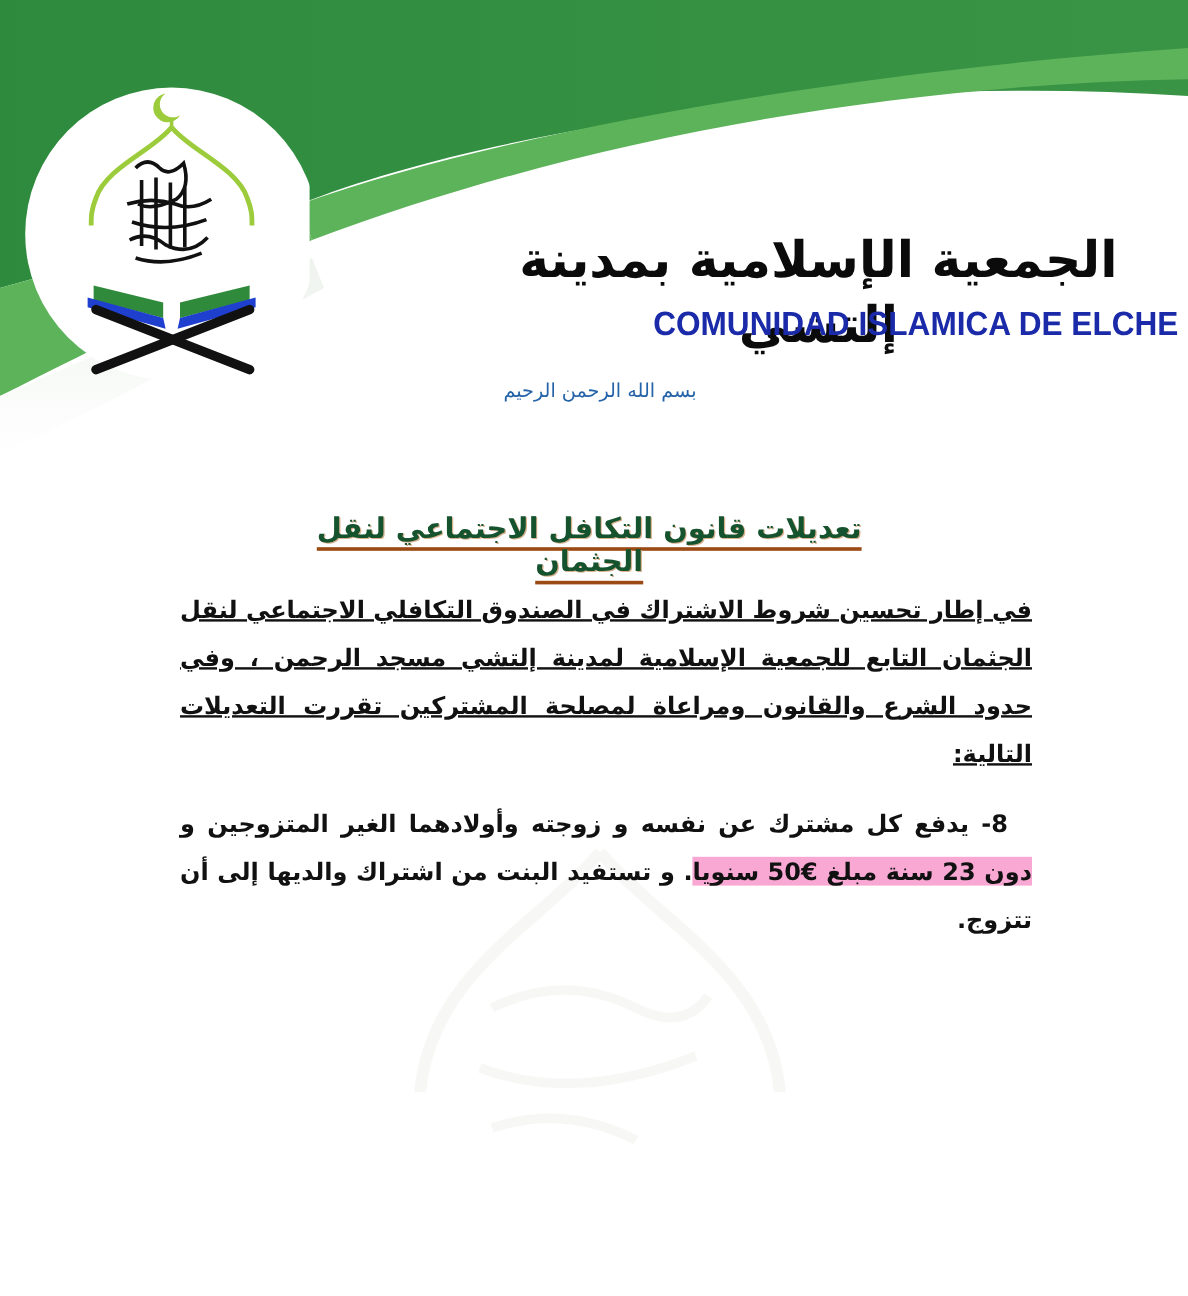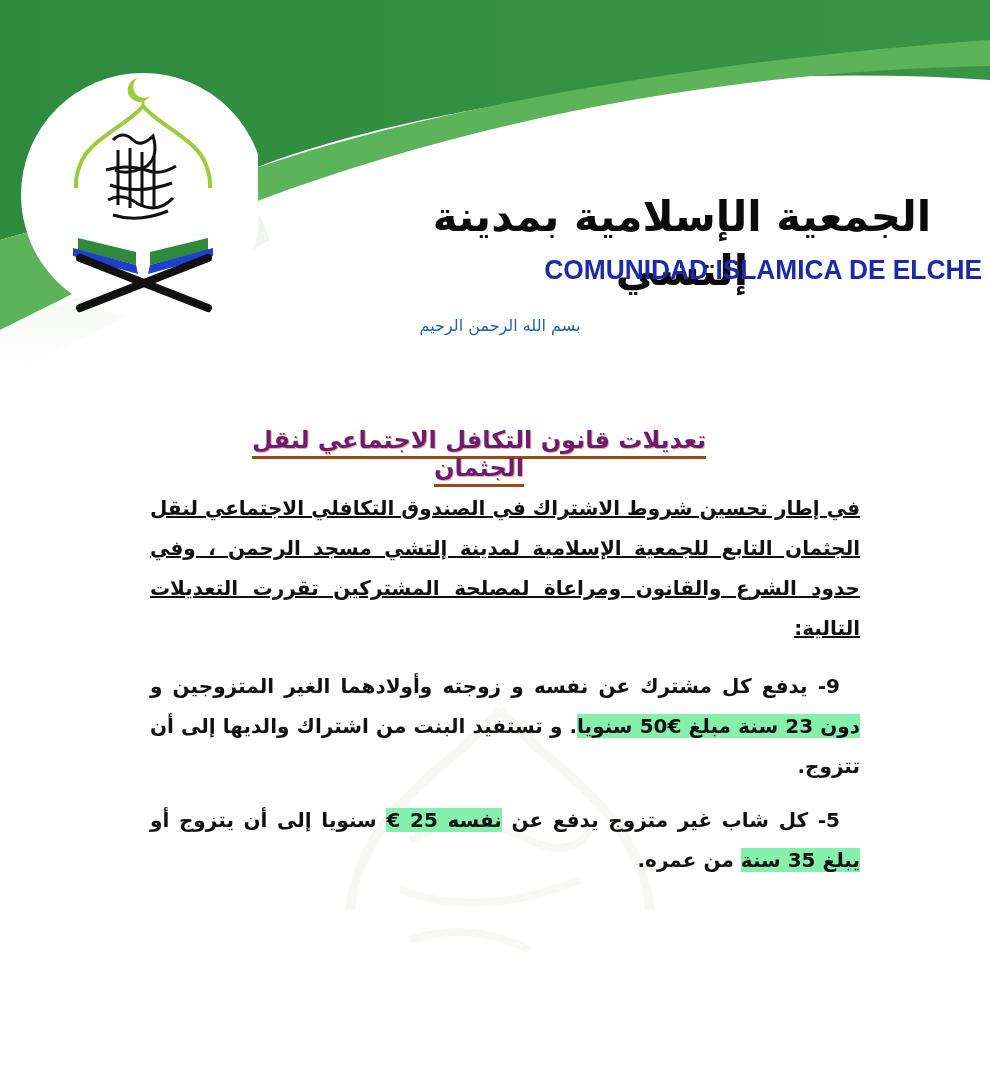--- a/index.html
+++ b/index.html
@@ -28,38 +28,38 @@
     position: absolute; left: 380px; top: 316px; width: 240px;
     direction: rtl; text-align: center;
     font-family: "DejaVu Sans", sans-serif; font-weight: normal;
     font-size: 16px; color: #2563a8;
   }
   .watermark {
     position: absolute; left: 300px; top: 690px; width: 400px; height: 380px;
     opacity: 0.06;
   }
   .title {
-    position: absolute; left: 204px; top: 426px; width: 550px;
+    position: absolute; left: 216px; top: 426px; width: 550px;
     direction: rtl; text-align: center;
     font-family: "DejaVu Sans", sans-serif; font-weight: bold;
-    font-size: 24px; color: #701a75;
+    font-size: 24px; color: #14532d;
     text-shadow: 1px 1px 0 #d9b28f;
   }
   .title span { border-bottom: 3px solid #9a4a12; padding-bottom: 2px; }
   .content {
     position: absolute; left: 150px; top: 488px; width: 710px;
     direction: rtl; text-align: justify;
     font-family: "DejaVu Sans", sans-serif; font-weight: bold;
     font-size: 20px; color: #111; line-height: 40px;
   }
   .content p { margin: 0; }
   .p-intro { margin-bottom: 18px !important; text-decoration: underline; }
   .p-item { margin-bottom: 14px !important; text-indent: 20px; }
   .p-services { text-indent: 40px; margin-top: 8px !important; }
-  .hl { background: #86efac; }
+  .hl { background: #f9a8d4; }
 </style>
 </head>
 <body>
 
 <svg class="header-bg" viewBox="0 0 990 420" preserveAspectRatio="none">
   <defs>
     <linearGradient id="gd" x1="0" y1="0" x2="1" y2="0">
       <stop offset="0" stop-color="#2e8b3d"></stop>
       <stop offset="1" stop-color="#3a9446"></stop>
     </linearGradient>
@@ -104,17 +104,16 @@
   <path d="M110,150 q60,-30 120,0 q40,20 60,-10 M100,200 q80,30 180,-10 M110,250 q60,-20 120,10" fill="none" stroke="#8a8a60" stroke-width="8"></path>
 </svg>
 
 <div class="title">
   <span>تعديلات قانون التكافل الاجتماعي لنقل الجثمان</span>
 </div>
 
 <div class="content">
   <p class="p-intro">في إطار تحسين شروط الاشتراك في الصندوق التكافلي الاجتماعي لنقل الجثمان التابع للجمعية الإسلامية لمدينة إلتشي مسجد الرحمن ، وفي حدود الشرع والقانون ومراعاة لمصلحة المشتركين تقررت التعديلات التالية:</p>
 
-  <p class="p-item"><span>9- يدفع كل مشترك عن نفسه و زوجته وأولادهما الغير المتزوجين و </span><span class="hl">دون 23 سنة مبلغ  €50 سنويا</span><span>. و تستفيد البنت من اشتراك والديها إلى أن تتزوج.</span></p>
+  <p class="p-item"><span>8- يدفع كل مشترك عن نفسه و زوجته وأولادهما الغير المتزوجين و </span><span class="hl">دون 23 سنة مبلغ  €50 سنويا</span><span>. و تستفيد البنت من اشتراك والديها إلى أن تتزوج.</span></p>
 
-  <p class="p-item"><span>5- كل شاب غير متزوج يدفع عن </span><span class="hl">نفسه 25 €</span><span> سنويا إلى أن يتزوج أو </span><span class="hl">يبلغ 35 سنة</span><span> من عمره.</span></p>
 
 </div>
 
 </body></html>

